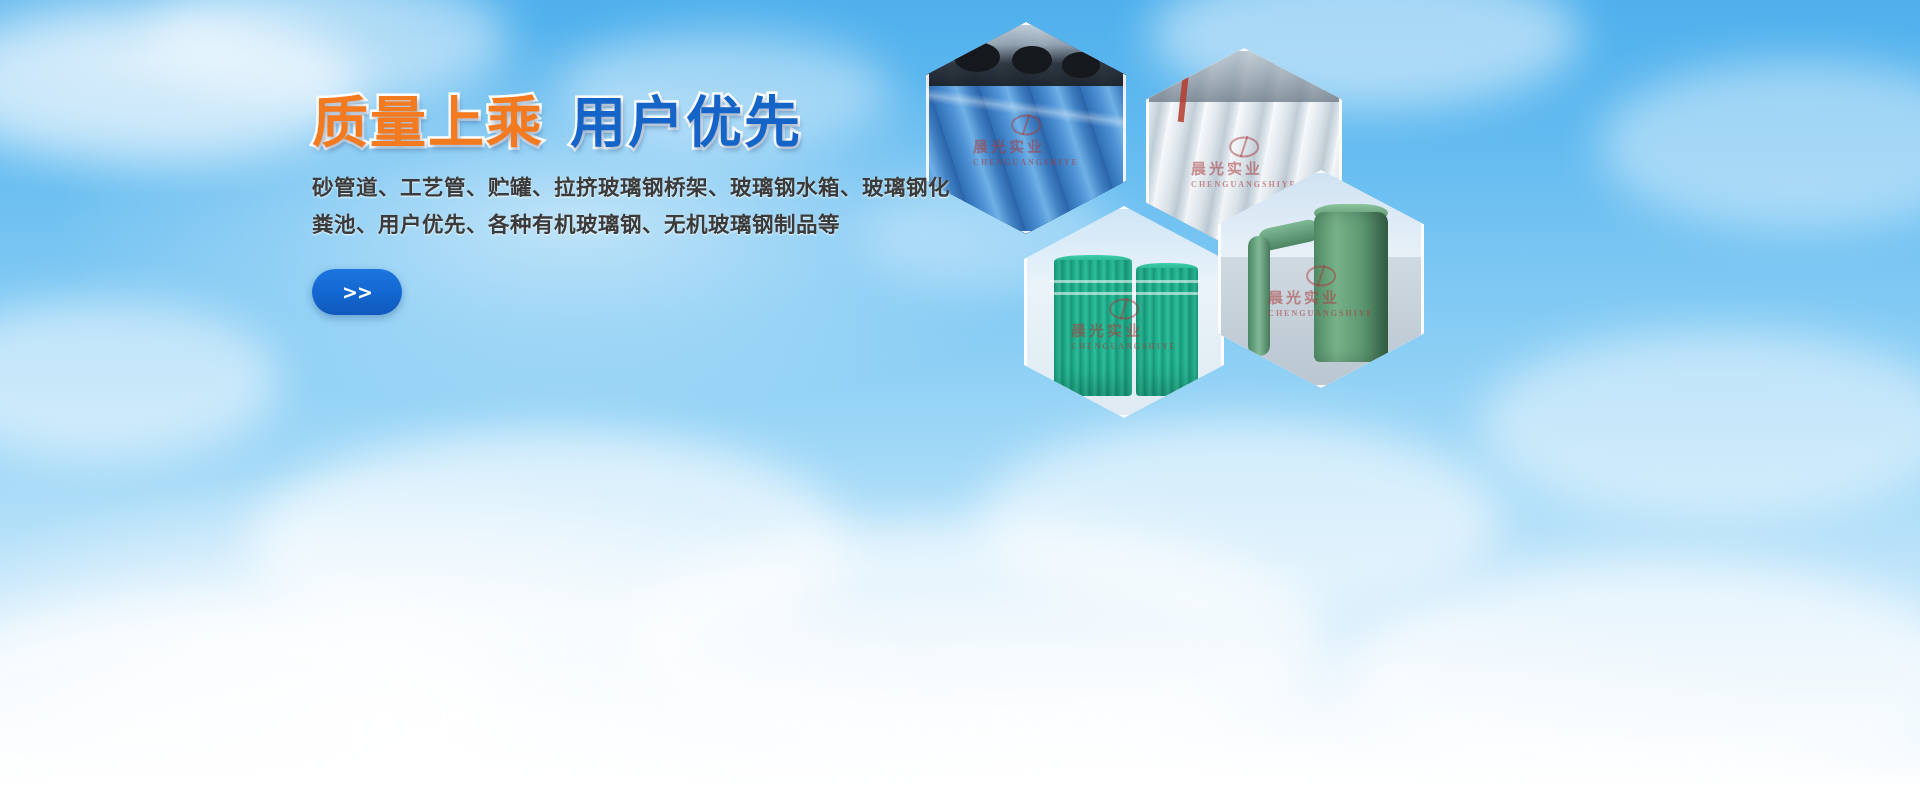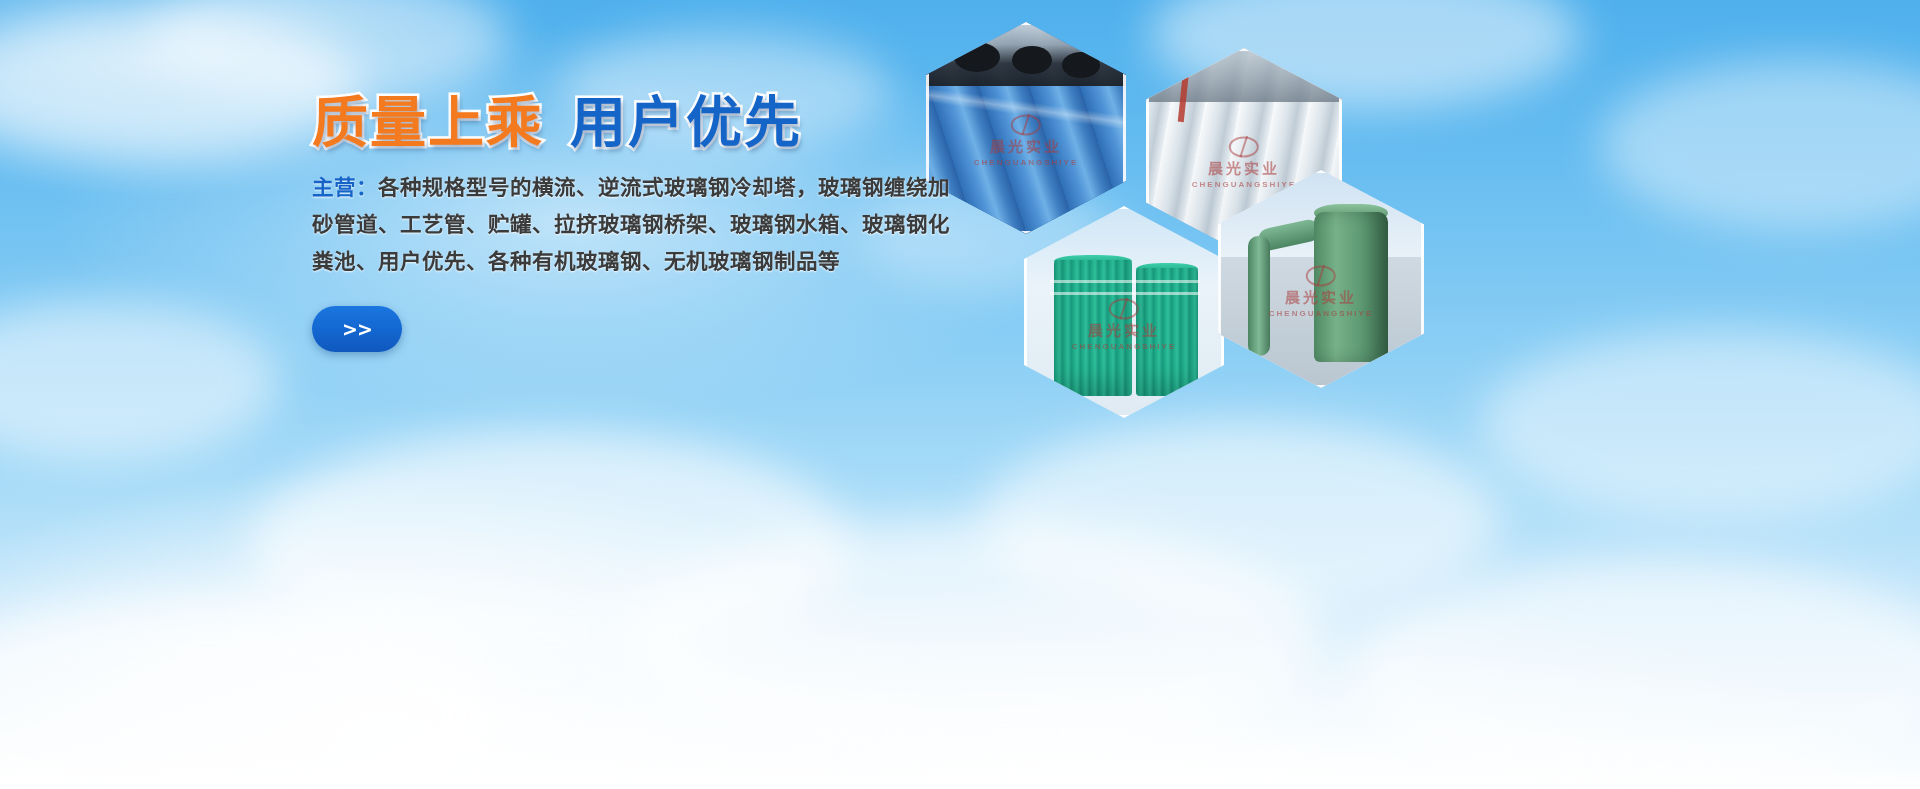--- a/index.html
+++ b/index.html
@@ -148,24 +148,24 @@
     background:linear-gradient(180deg,#8cc49c,#4f8a64);}
   #hex4 .duct{position:absolute;left:40px;top:54px;width:62px;height:22px;border-radius:12px;
     background:linear-gradient(180deg,#7fb894,#4c8562);transform:rotate(-12deg);}
   #hex4 .duct2{position:absolute;left:30px;top:66px;width:22px;height:120px;border-radius:10px;
     background:linear-gradient(90deg,#4c8562,#80b996,#46795a);}
   #hex4 .sky{position:absolute;left:0;top:0;width:100%;height:42%;
     background:linear-gradient(180deg,#cfe2f2,#eaf2f8);}
 
   
   .wm{position:absolute;left:50%;top:56%;transform:translate(-50%,-50%);
-    text-align:center;color:rgba(170,60,60,.55);pointer-events:none;user-select:none;}
+    color:rgba(170,60,60,.55);pointer-events:none;user-select:none;}
   .wm-cn{font-size:15px;line-height:19px;font-weight:700;letter-spacing:3px;
     font-family:"DejaVu Sans","Liberation Sans",sans-serif;}
-  .wm-en{font-size:8px;line-height:11px;letter-spacing:2px;font-weight:700;}
+  .wm-en{font-size:8px;line-height:11px;letter-spacing:2px;font-weight:700;font-family:Liberation Serif, serif;}
   .wm-ring{width:26px;height:17px;border:2px solid rgba(170,60,60,.5);border-radius:50%;
     margin:0 auto 2px auto;position:relative;}
   .wm-ring:after{content:"";position:absolute;left:50%;top:-3px;width:2px;height:22px;
     background:rgba(170,60,60,.5);transform:translateX(-50%) rotate(18deg);}
 </style>
 </head>
 <body>
 
 <div class="banner">
 
@@ -183,21 +183,20 @@
   <div class="cloud c12"></div>
   <div class="cloud c13"></div>
 
   <div class="content">
 
     <h1 class="headline">
       <span class="hl-a">质量上乘</span><span class="hl-gap"></span><span class="hl-b">用户优先</span>
     </h1>
 
     <div class="desc">
-      <div class="desc-line"><span class="desc-lead">主营：</span><span>各种规格型号的横流、逆流式玻璃钢冷却塔，玻璃钢缠绕加</span></div>
       <div class="desc-line">砂管道、工艺管、贮罐、拉挤玻璃钢桥架、玻璃钢水箱、玻璃钢化</div>
       <div class="desc-line">粪池、用户优先、各种有机玻璃钢、无机玻璃钢制品等</div>
     </div>
 
     <button class="cta">
       <span class="cta-arrow">&gt;&gt;</span>
     </button>
 
   </div>
 

